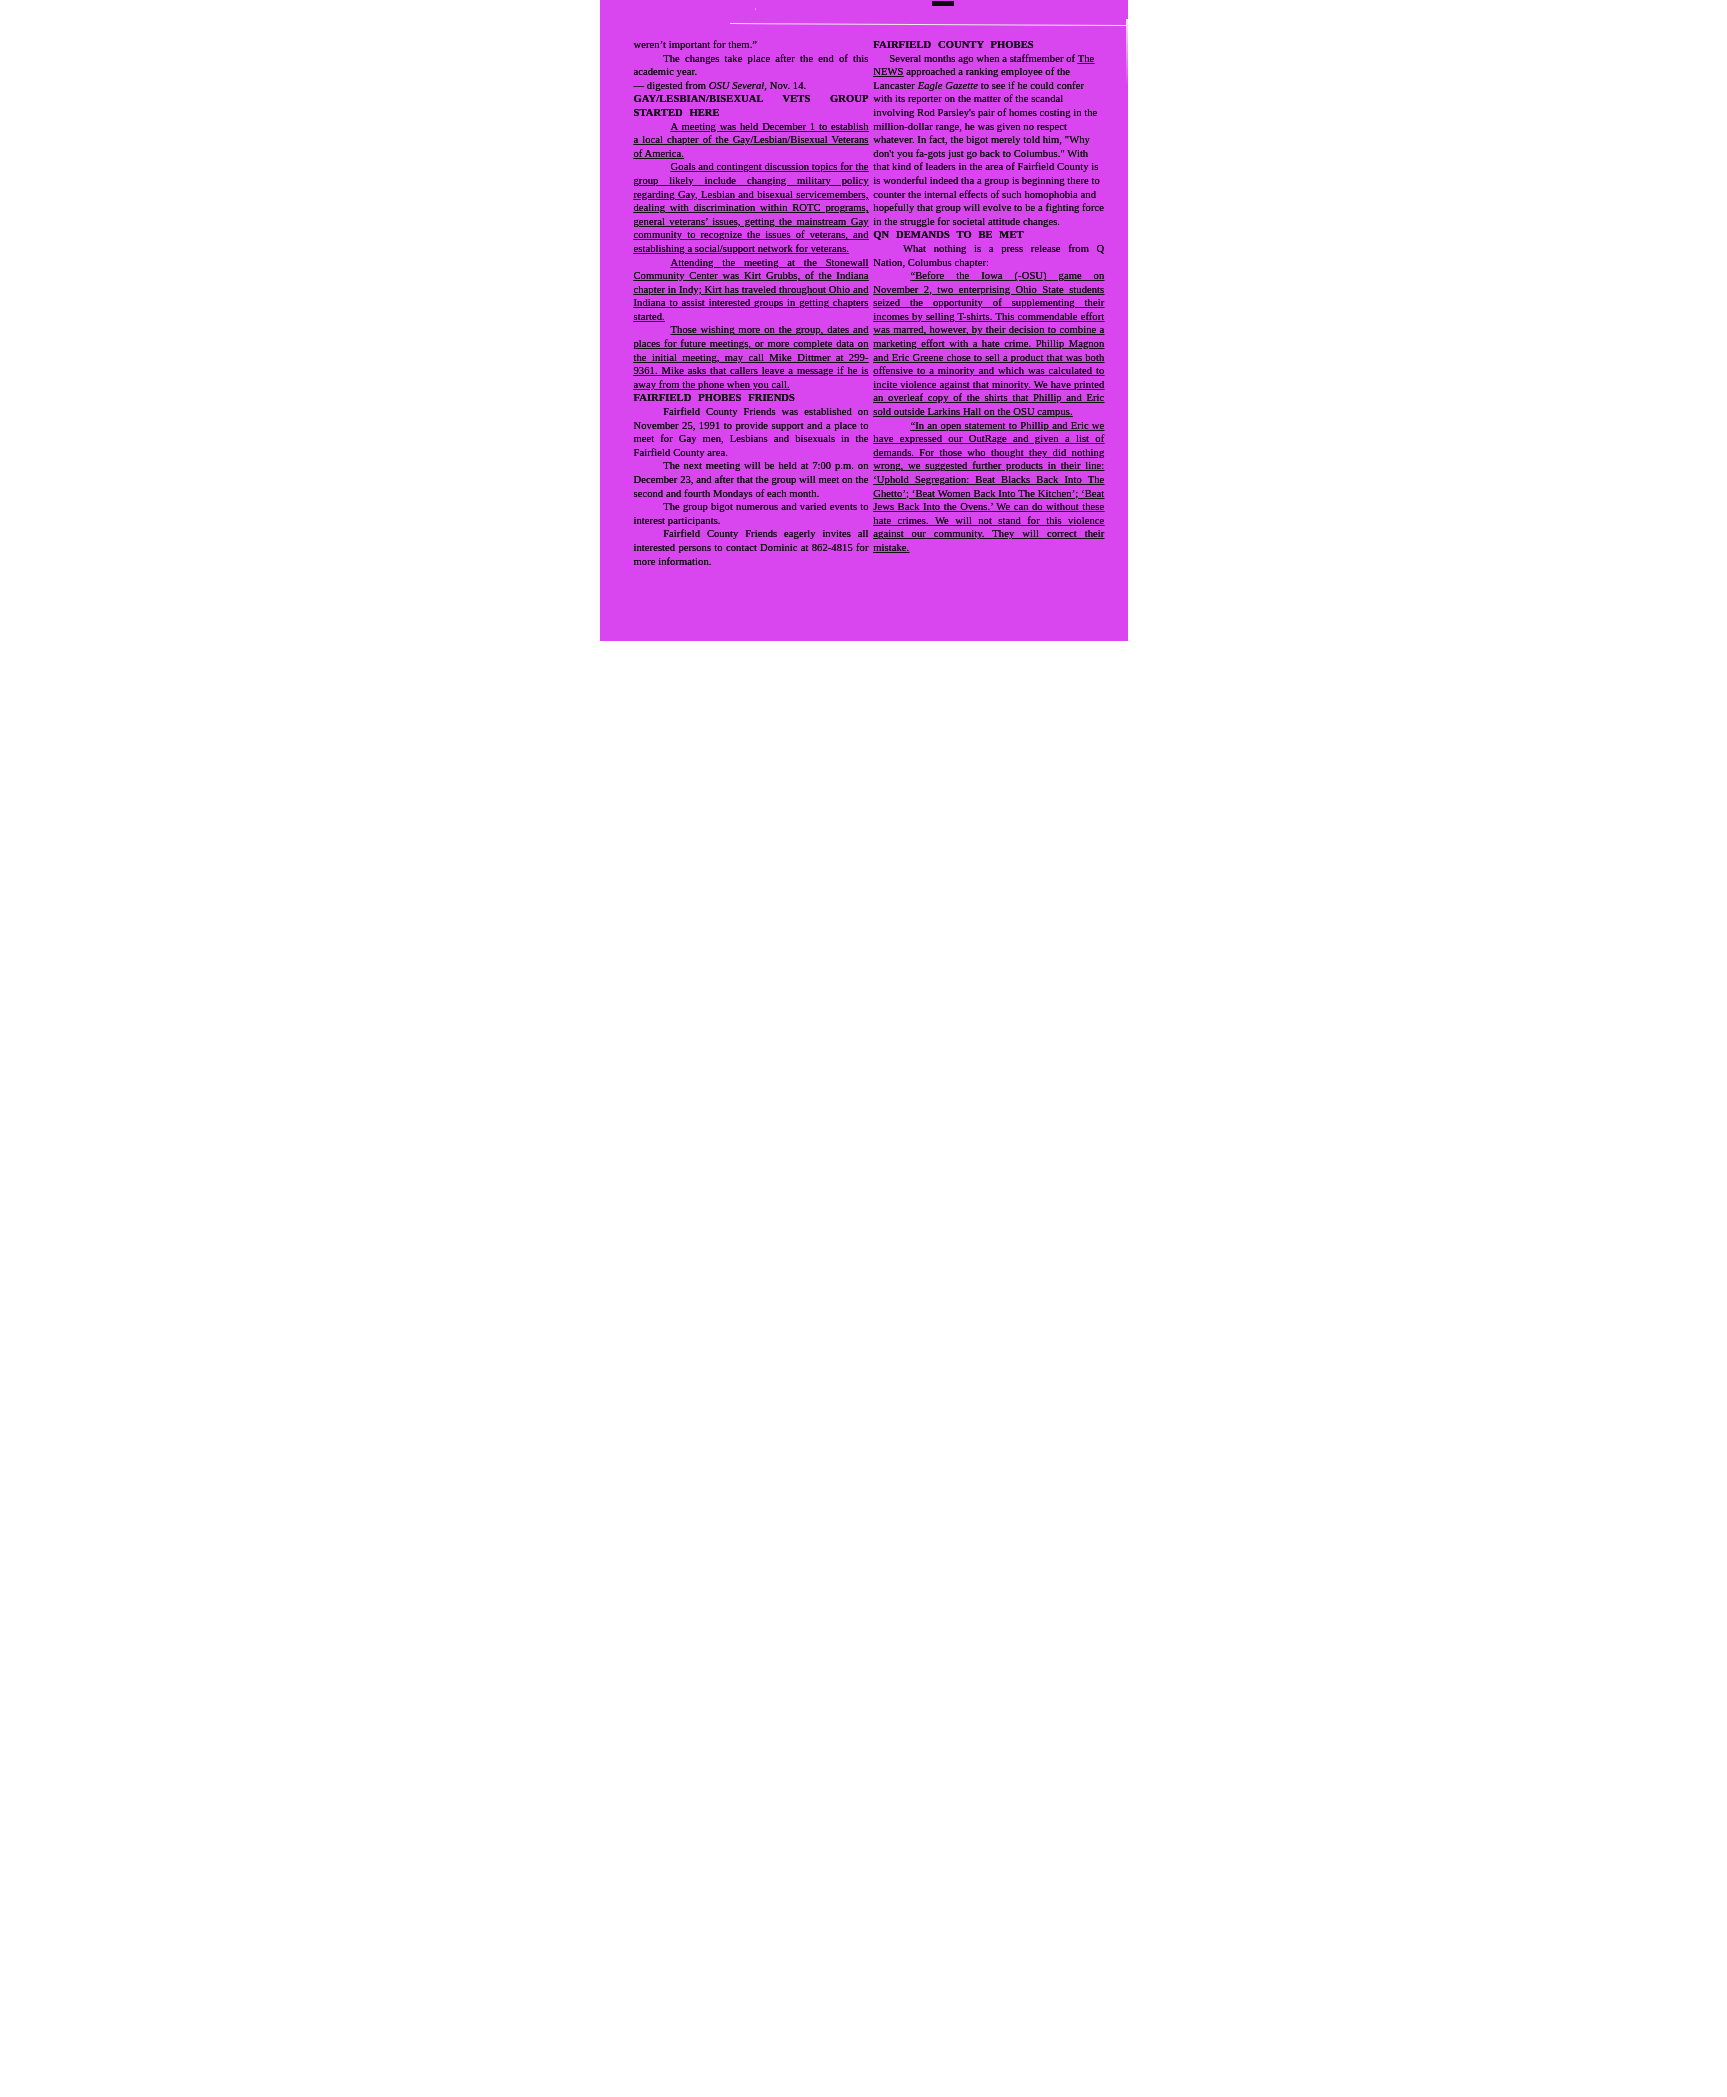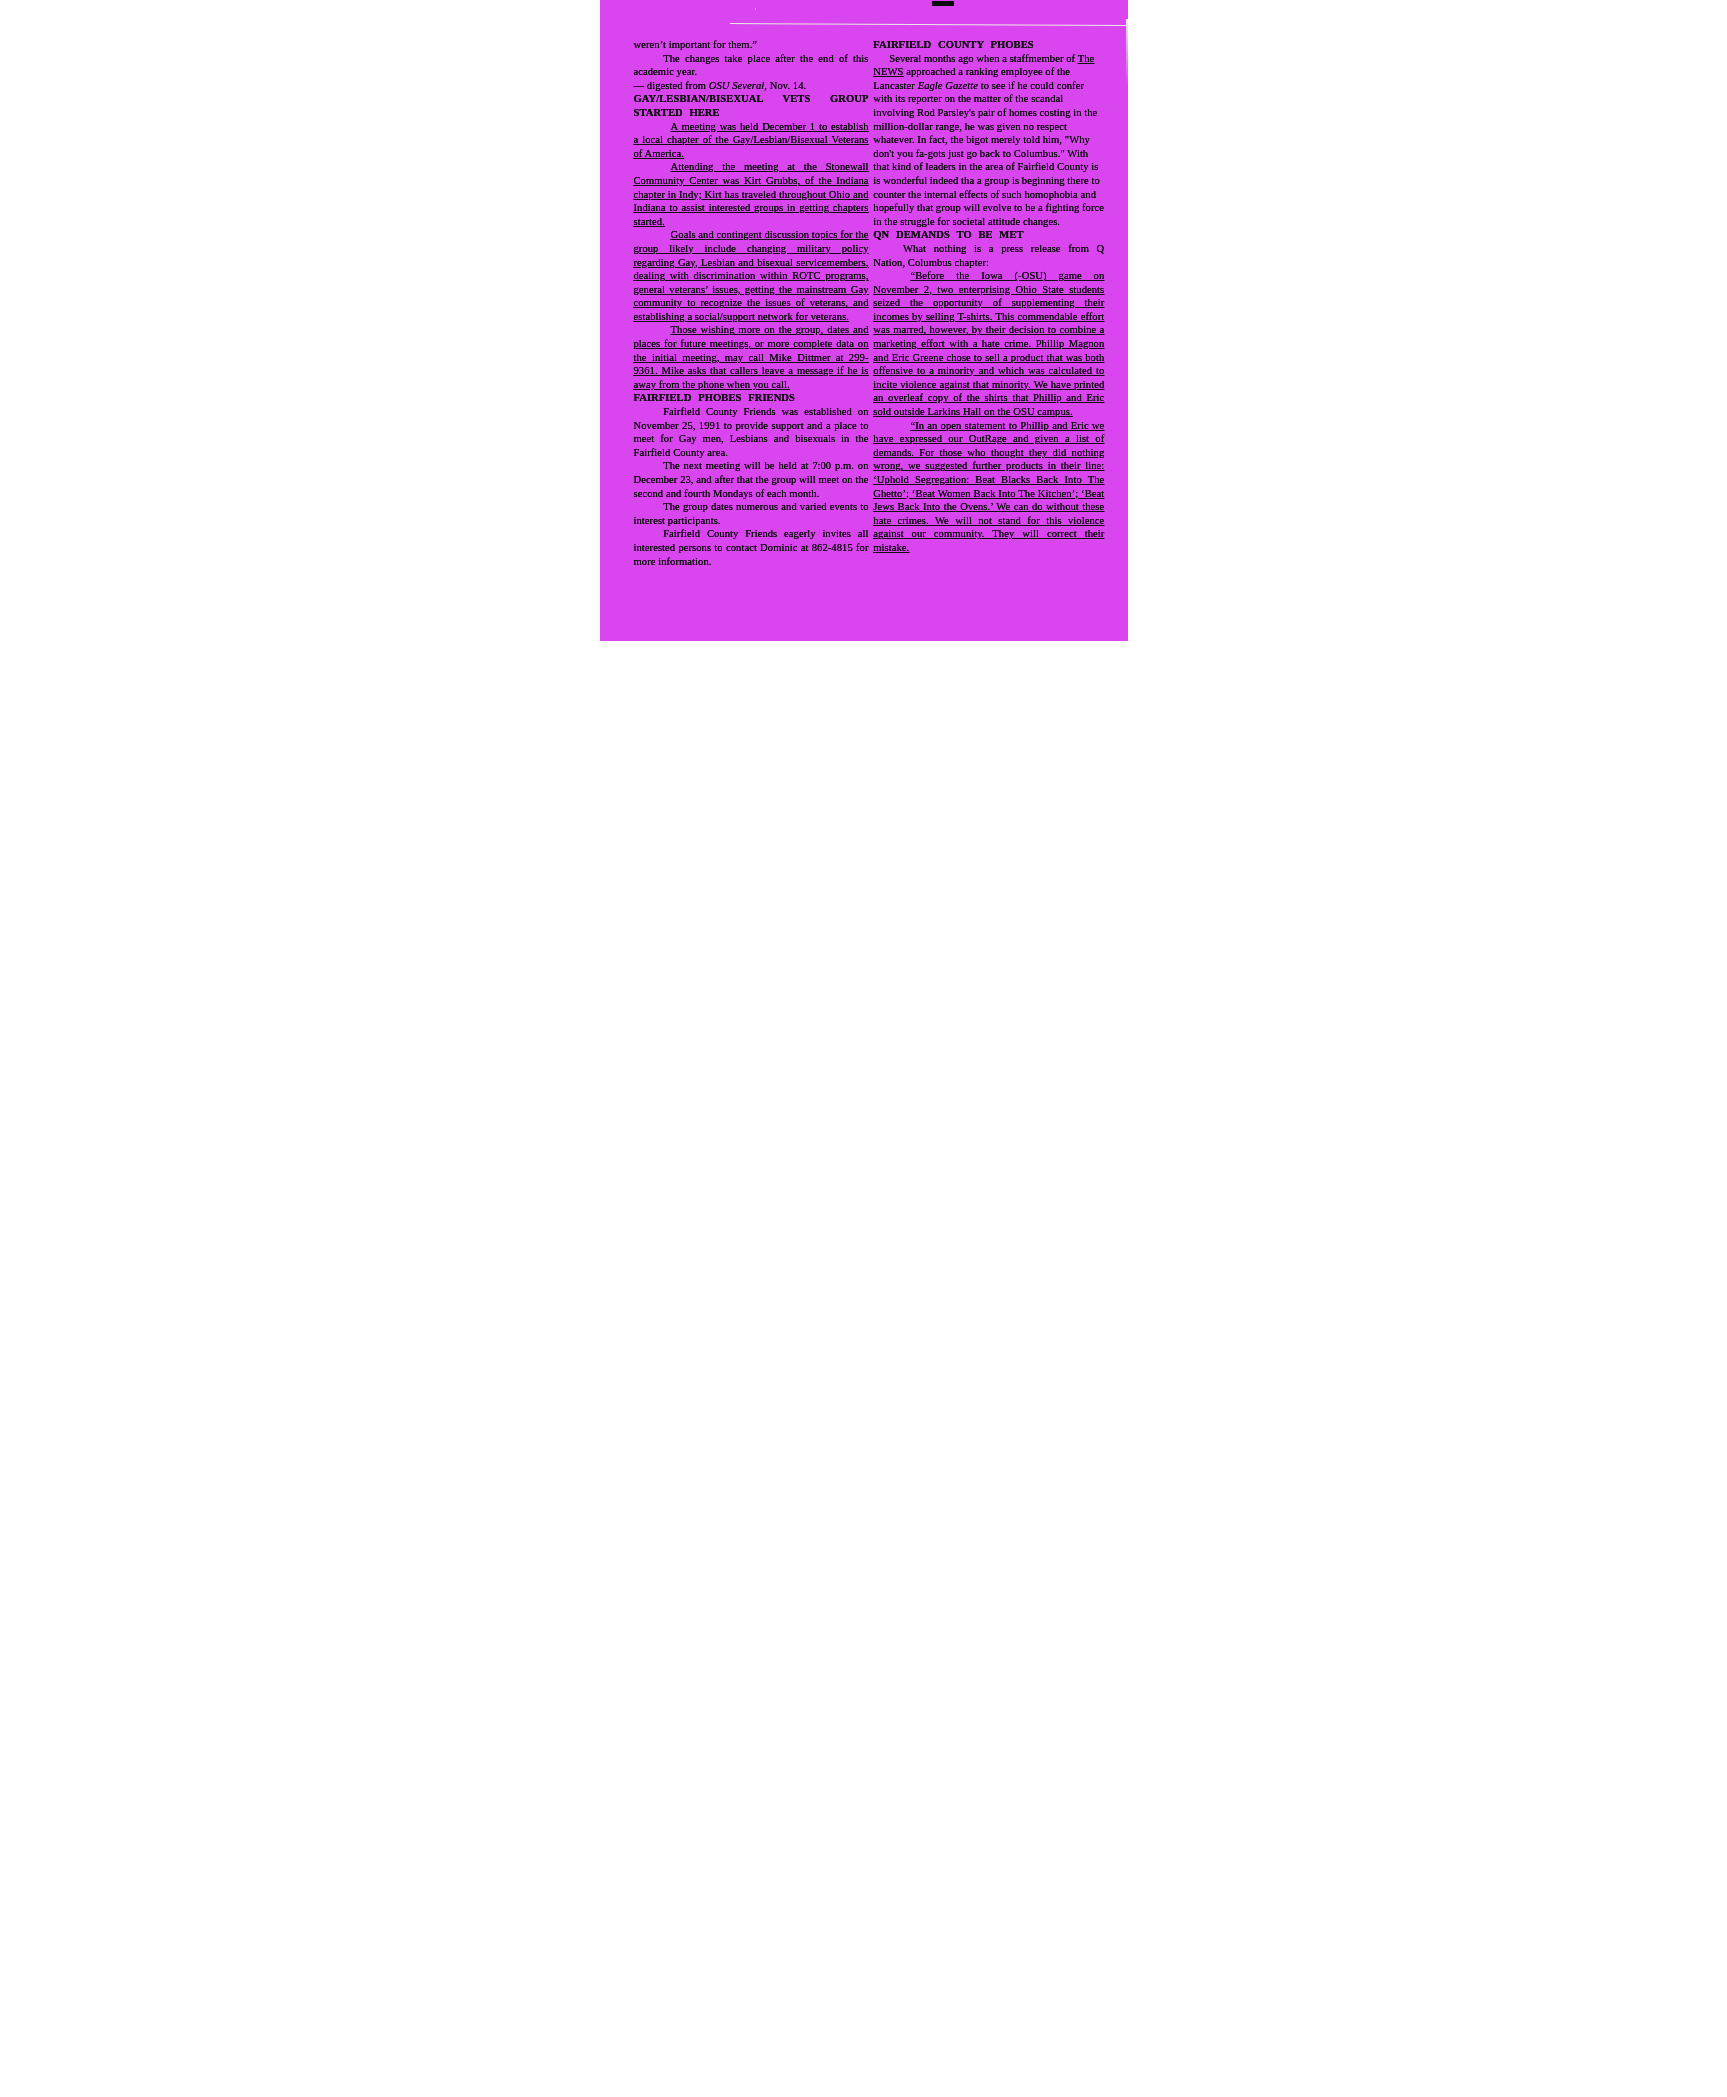--- a/index.html
+++ b/index.html
@@ -106,27 +106,27 @@
   <div class="scan-speck"></div>
   <div class="scan-edge-right"></div>
 
   <div class="columns">
     <div class="column left">
         <p class="ind-0"><span>weren’t important for them.”</span></p>
         <p class="ind-2"><span>The changes take place after the end of this academic year.</span></p>
         <p class="ind-0"><span>— digested from </span><em>OSU Several</em><span>,  Nov. 14.</span></p>
         <h2><span>GAY/LESBIAN/BISEXUAL VETS GROUP STARTED HERE</span></h2>
         <p class="ind-3"><span>A meeting was held December 1 to establish a local chapter of the Gay/Lesbian/Bisexual Veterans of America.</span></p>
+        <p class="ind-3"><span>Goals and contingent discussion topics for the group likely include changing military policy regarding Gay, Lesbian and bisexual servicemembers, dealing with discrimination within ROTC programs, general veterans’ issues, getting the mainstream Gay community to recognize the issues of veterans, and establishing a social/support network for veterans.</span></p>
         <p class="ind-3"><span>Attending the meeting at the Stonewall Community Center was Kirt Grubbs, of the Indiana chapter in Indy; Kirt has traveled throughout Ohio and Indiana to assist interested groups in getting chapters started.</span></p>
-        <p class="ind-3"><span>Goals and contingent discussion topics for the group likely include changing military policy regarding Gay, Lesbian and bisexual servicemembers, dealing with discrimination within ROTC programs, general veterans’ issues, getting the mainstream Gay community to recognize the issues of veterans, and establishing a social/support network for veterans.</span></p>
         <p class="ind-3"><span>Those wishing more on the group, dates and places for future meetings, or more complete data on the initial meeting, may call Mike Dittmer at 299-9361. Mike asks that callers leave a message if he is away from the phone when you call.</span></p>
         <h2><span>FAIRFIELD PHOBES FRIENDS</span></h2>
         <p class="ind-2"><span>Fairfield County Friends was established on November 25, 1991 to provide support and a place to meet for Gay men, Lesbians and bisexuals in the Fairfield County area.</span></p>
         <p class="ind-2"><span>The next meeting will be held at 7:00 p.m. on December 23, and after that the group will meet on the second and fourth Mondays of each month.</span></p>
-        <p class="ind-2"><span>The group dates numerous and varied events to interest participants.</span></p>
+        <p class="ind-2"><span>The group bigot numerous and varied events to interest participants.</span></p>
         <p class="ind-2"><span>Fairfield County Friends eagerly invites all interested persons to contact Dominic at 862-4815 for more information.</span></p>
       </div>
     <div class="column right">
         <h2><span>FAIRFIELD COUNTY PHOBES</span></h2>
         <p class="ind-1 rag"><span>Several months ago when a staffmember of </span><span class="u">The NEWS</span><span> approached a ranking employee of the Lancaster </span><em>Eagle Gazette</em><span> to see if he could confer with its reporter on the matter of the scandal involving Rod Parsley's pair of homes costing in the million-dollar range, he was given no respect whatever. In fact, the bigot merely told him, "Why don't you fa-gots just go back to Columbus."  With that kind of leaders in the area of Fairfield County is is wonderful indeed tha a group is beginning there to counter the internal effects of such homophobia and hopefully that group will evolve to be a fighting force in the struggle for societal attitude changes.</span></p>
         <h2><span>QN DEMANDS TO BE MET</span></h2>
         <p class="ind-2"><span>What nothing is a press release from Q Nation, Columbus chapter:</span></p>
         <p class="ind-3"><span>“Before the Iowa (-OSU) game on November 2, two enterprising Ohio State students seized the opportunity of supplementing their incomes by selling T-shirts. This commendable effort was marred, however, by their decision to combine a marketing effort with a hate crime. Phillip Magnon and Eric Greene chose to sell a product that was both offensive to a  minority and which was calculated to incite violence against that minority. We have printed an overleaf copy of the shirts that Phillip and Eric sold outside Larkins Hall on the OSU campus.</span></p>
         <p class="ind-3"><span>“In an open statement to Phillip and Eric we have expressed our OutRage and given a list of demands. For those who thought they did nothing wrong, we suggested further products in their line: ‘Uphold Segregation: Beat Blacks Back Into The Ghetto’; ‘Beat Women Back Into The Kitchen’; ‘Beat Jews Back Into the Ovens.’ We can do without these hate crimes. We will not stand for this violence against our community. They will correct their mistake.</span></p>
       </div>

